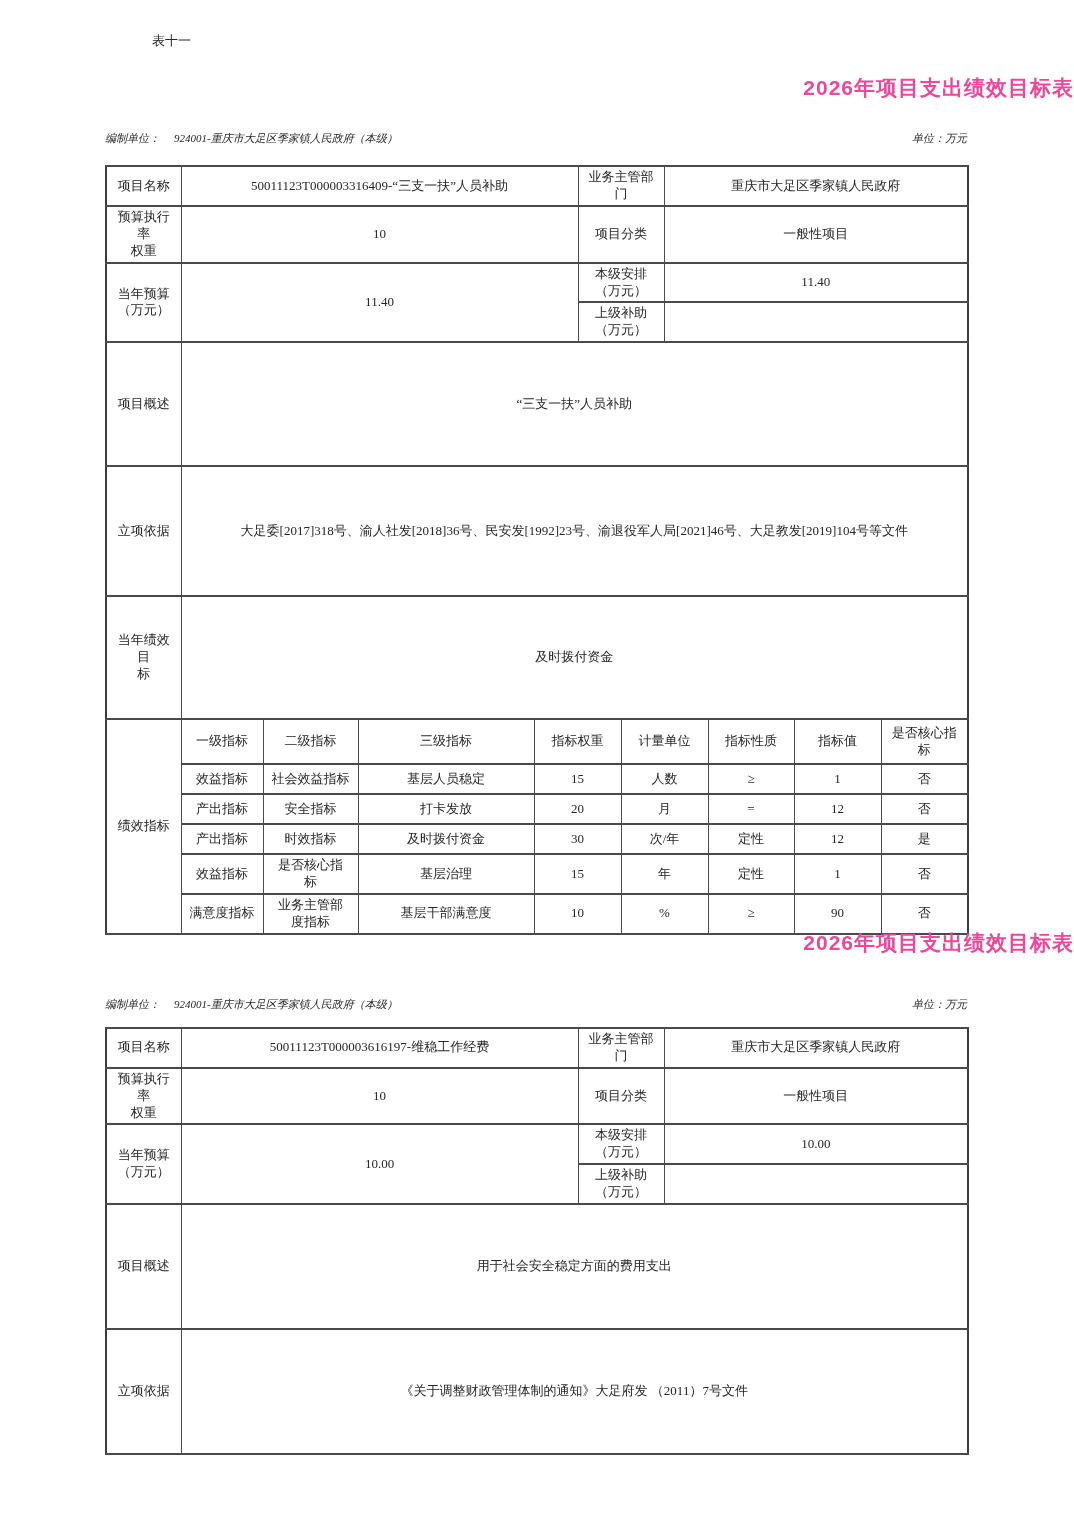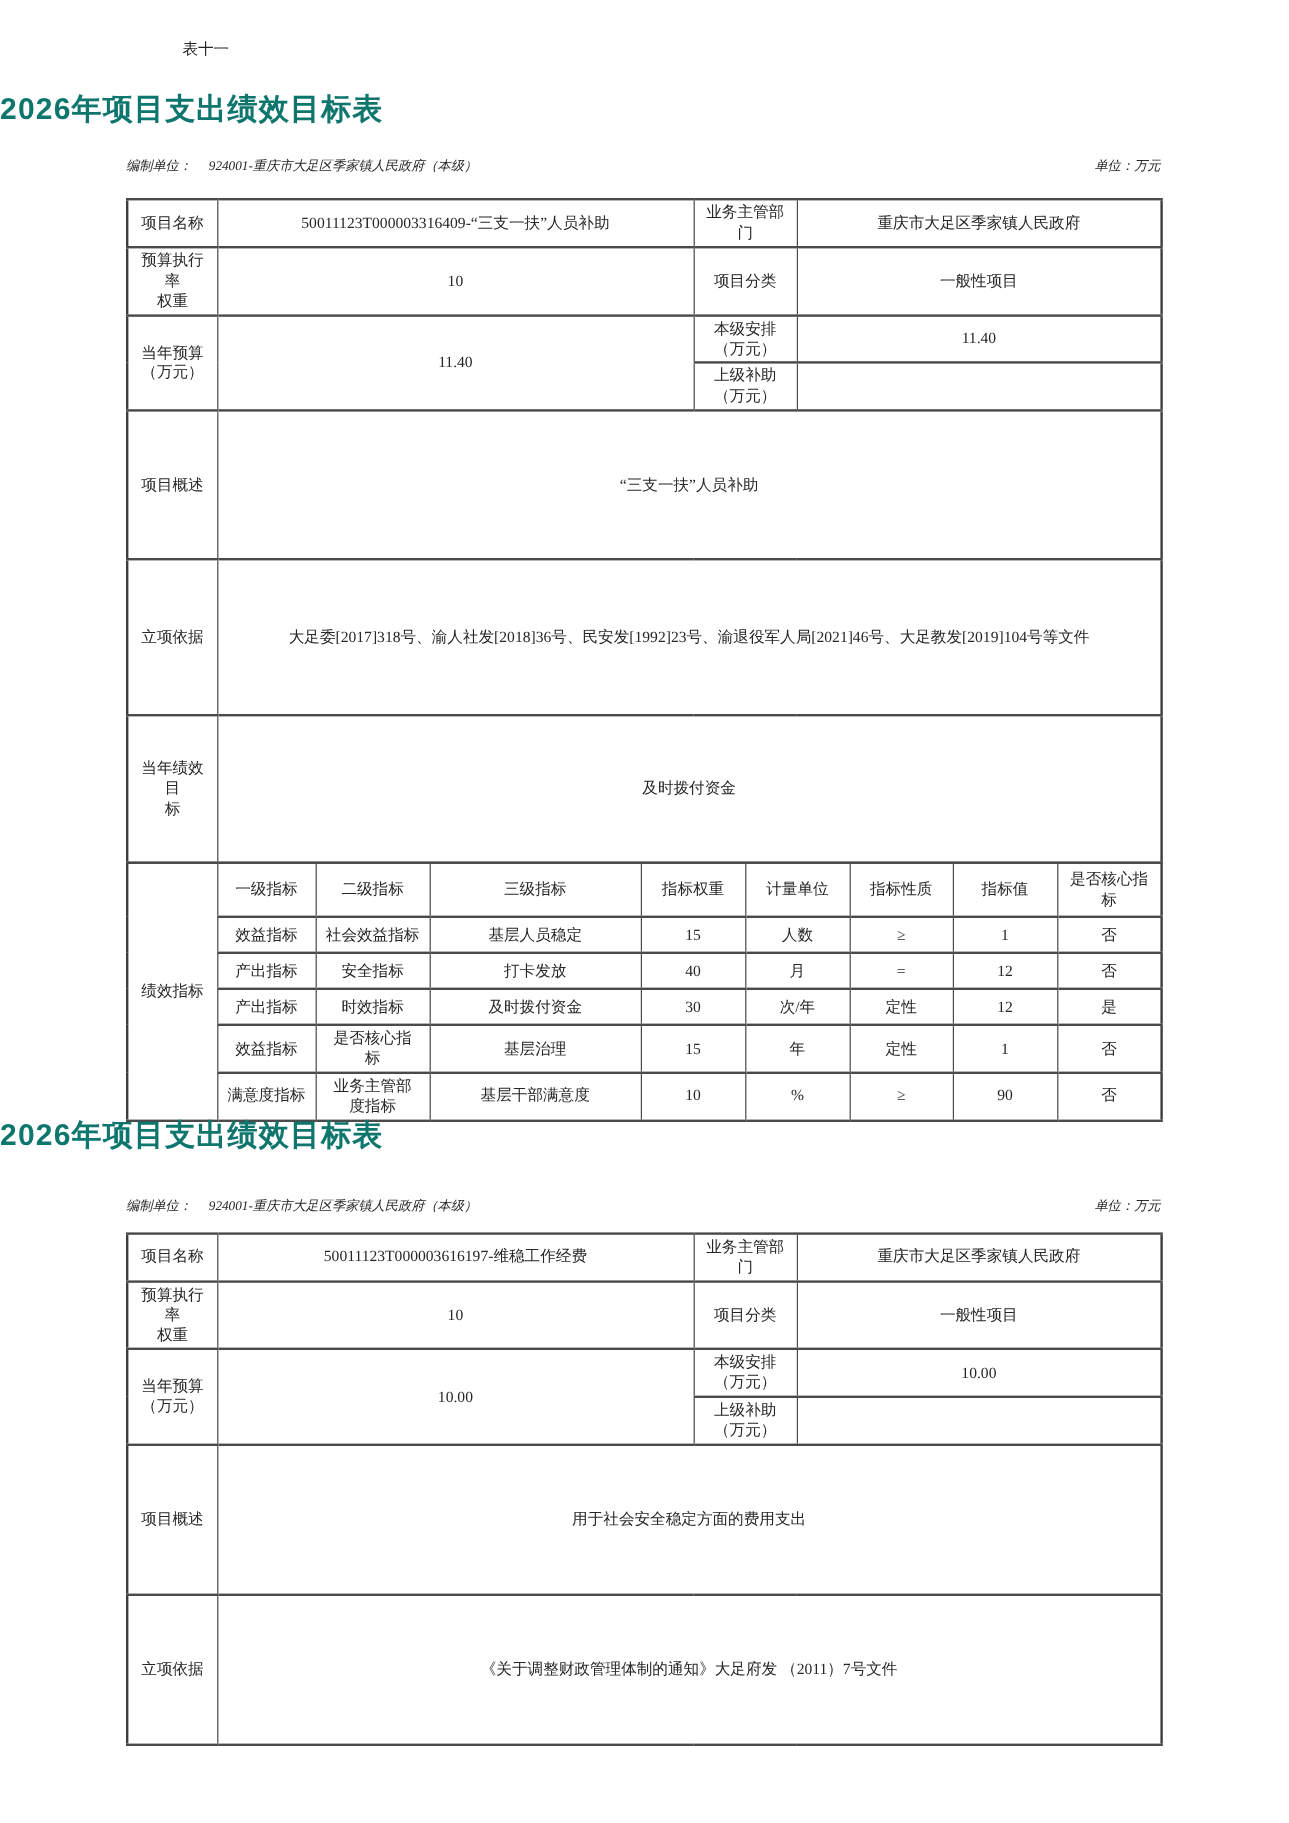--- a/index.html
+++ b/index.html
@@ -4,23 +4,23 @@
 <style>
   * { margin:0; padding:0; box-sizing:border-box; }
   html,body { background:#e9e9e9; }
   #page {
     position:relative; width:1074px; height:1519px; background:#ffffff;
     font-family:"Liberation Serif","DejaVu Serif",serif;
     color:#262626; font-size:13px; margin:0 auto;
   }
   .tag { position:absolute; left:108px; top:32px; font-size:13px;margin-left:44px; }
   .sec-title {
-    position:absolute; left:0; width:100%; text-align:left;
+    position:absolute; left:0; width:100%; text-align:right;
     font-family:"Liberation Sans","DejaVu Sans",sans-serif;
-    font-weight:bold; font-size:25px; letter-spacing:1px; color:#0f766e;
+    font-weight:bold; font-size:21px; letter-spacing:1px; color:#ec4899;
   }
   #title-1 { top:74px; }
   #title-2 { top:929px; }
   .meta {
     position:absolute; left:105px; width:862px; display:flex;
     justify-content:space-between; align-items:flex-end; font-size:11px;font-style:italic;
   }
   #meta-1 { top:131px; }
   #meta-2 { top:997px; }
   .meta .org-value { margin-left:14px; }
@@ -145,21 +145,21 @@
           <td>15</td>
           <td>人数</td>
           <td>≥</td>
           <td>1</td>
           <td>否</td>
         </tr>
         <tr class="h30">
           <td class="left">产出指标</td>
           <td class="left lab">安全指标</td>
           <td class="left">打卡发放</td>
-          <td>40</td>
+          <td>20</td>
           <td>月</td>
           <td>=</td>
           <td>12</td>
           <td>否</td>
         </tr>
         <tr class="h30">
           <td class="left">产出指标</td>
           <td class="left lab">时效指标</td>
           <td class="left">及时拨付资金</td>
           <td>30</td>

